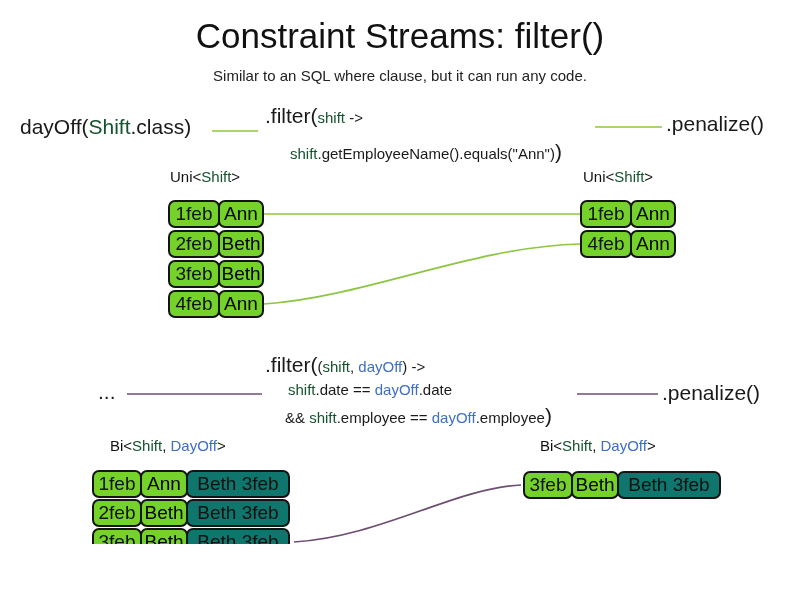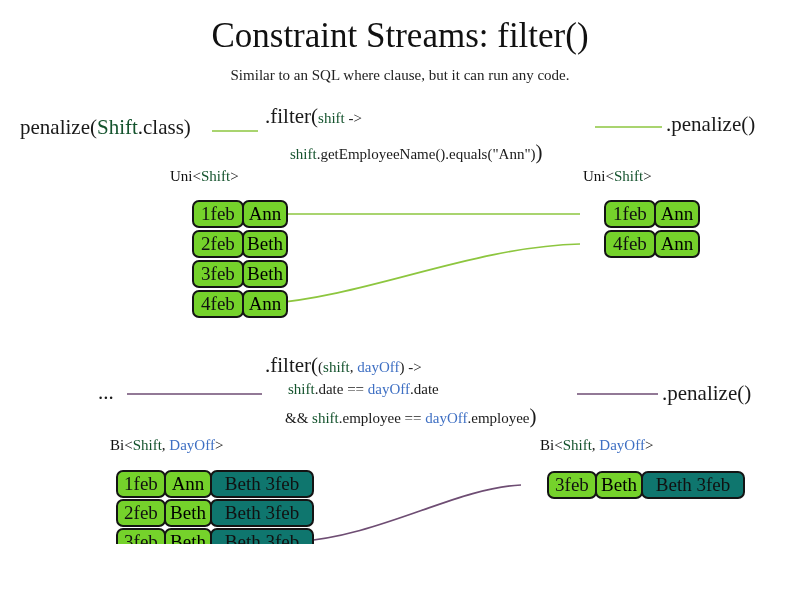--- a/index.html
+++ b/index.html
@@ -1,31 +1,31 @@
 <!DOCTYPE html>
 <html><head>
 <meta charset="utf-8">
 <style>
   html,body{margin:0;padding:0;background:#fff;}
   .slide{position:relative;width:800px;height:544px;background:#ffffff;overflow:hidden;
-         font-family:Liberation Serif, serif;color:#1a1a1a;}
+         font-family:Liberation Sans, sans-serif;color:#1a1a1a;}
   .abs{position:absolute;}
   .title{width:800px;text-align:center;top:16px;left:0;font-size:35px;color:#111;}
   .subtitle{width:800px;text-align:center;top:67px;left:0;font-size:15px;color:#222;}
   .code-lg{font-size:21px;color:#1a1a1a;white-space:nowrap;}
   .code-sm{font-size:15px;color:#1a1a1a;white-space:nowrap;}
   .inline-lg{font-size:21px;}
   .green{color:#14532d;margin-top:8px;}
   .blue{color:#3e6fc3;}
   .orange{color:#000000;}
   .thead{font-size:15px;color:#111;white-space:nowrap;}
   .trow{position:absolute;display:flex;}
   .cell{box-sizing:border-box;height:28px;border:2px solid #141414;border-radius:7px;
         display:flex;align-items:center;justify-content:center;font-size:19px;
-        background:#75d22b;margin-left:24px;}
+        background:#75d22b;}
   .cell + .cell{margin-left:-2px;}
   .cell.date{width:52px;color:#111;}
   .cell.name{width:46px;}
   .cell.bdate{width:50px;color:#111;}
   .cell.bname{width:48px;}
   .cell.pair{width:104px;background:#0f766e;color:#111;}
   svg.wires{position:absolute;top:0;left:0;pointer-events:none;}
 </style>
 </head>
 <body>
@@ -43,21 +43,21 @@
   </svg>
 
   <div class="abs title">
     <span>Constraint Streams: filter()</span>
   </div>
   <div class="abs subtitle">
     <span>Similar to an SQL where clause, but it can run any code.</span>
   </div>
 
   <div class="abs code-lg" style="left:20px;top:115px;">
-    <span>penalize(</span><span class="green">Shift</span><span>.class)</span>
+    <span>dayOff(</span><span class="green">Shift</span><span>.class)</span>
   </div>
 
   <div class="abs code-lg" style="left:265px;top:104px;">
     <span>.filter(</span><span class="code-sm green">shift</span><span class="code-sm"> -&gt;</span>
   </div>
 
   <div class="abs code-sm" style="left:290px;top:140px;">
     <span class="green">shift</span><span>.getEmployeeName().equals("Ann")</span><span class="inline-lg">)</span>
   </div>
 

